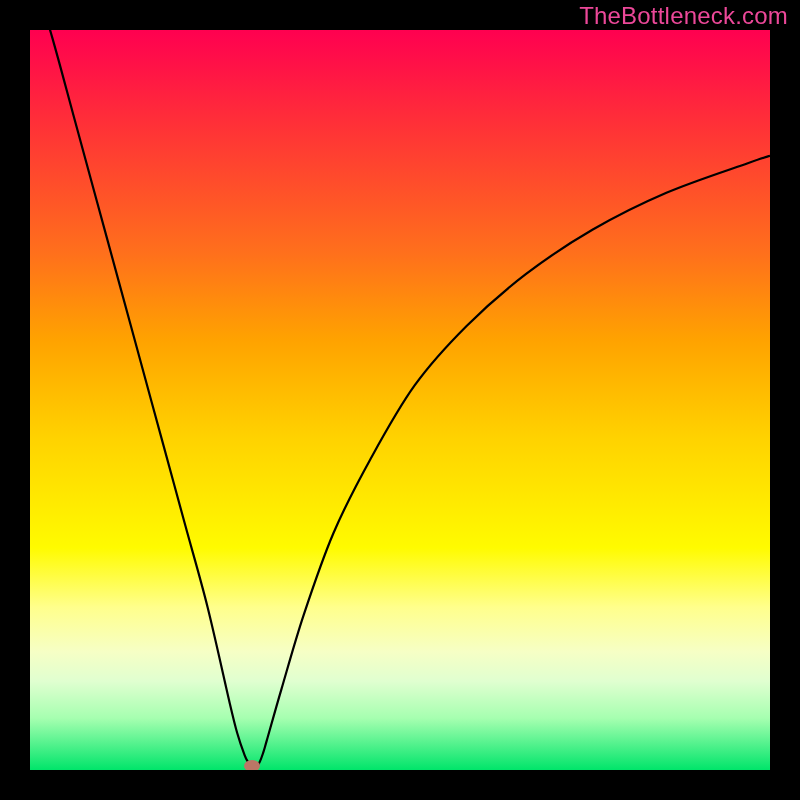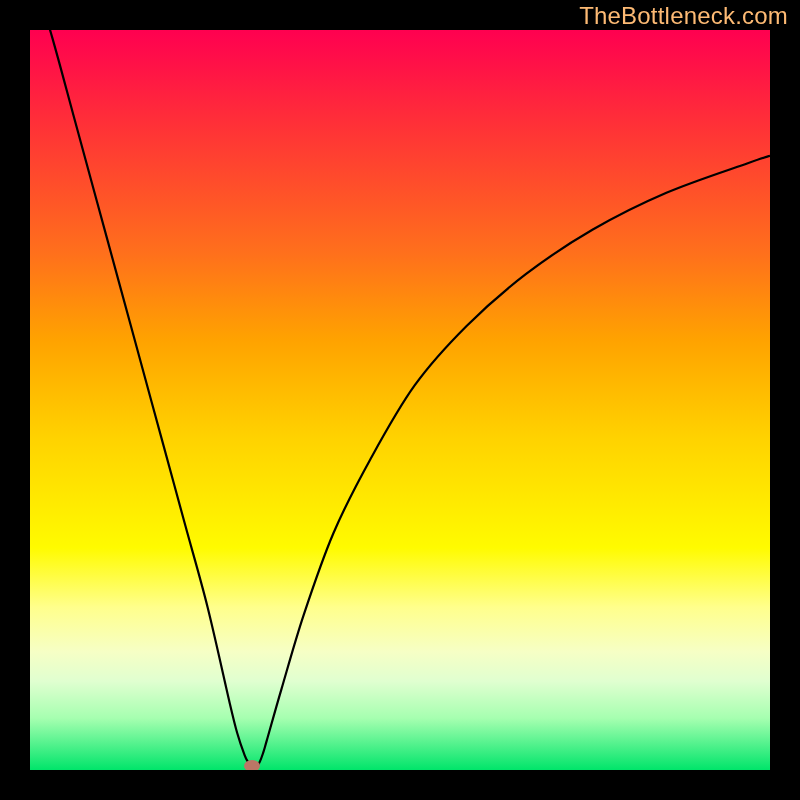--- a/index.html
+++ b/index.html
@@ -44,21 +44,21 @@
     position: absolute;
     top: 30px;
     left: 30px;
     width: 740px;
     height: 740px;
   }
   .watermark {
     position: absolute;
     top: 2px;
     right: 12px;
-    color: #fdba74;
+    color: #ec4899;
     font-size: 24px;
     font-weight: 400;
     letter-spacing: 0.2px;
   }
 </style>
 </head>
 <body>
 
 <div class="frame">
   <div class="plot-bg"></div>

